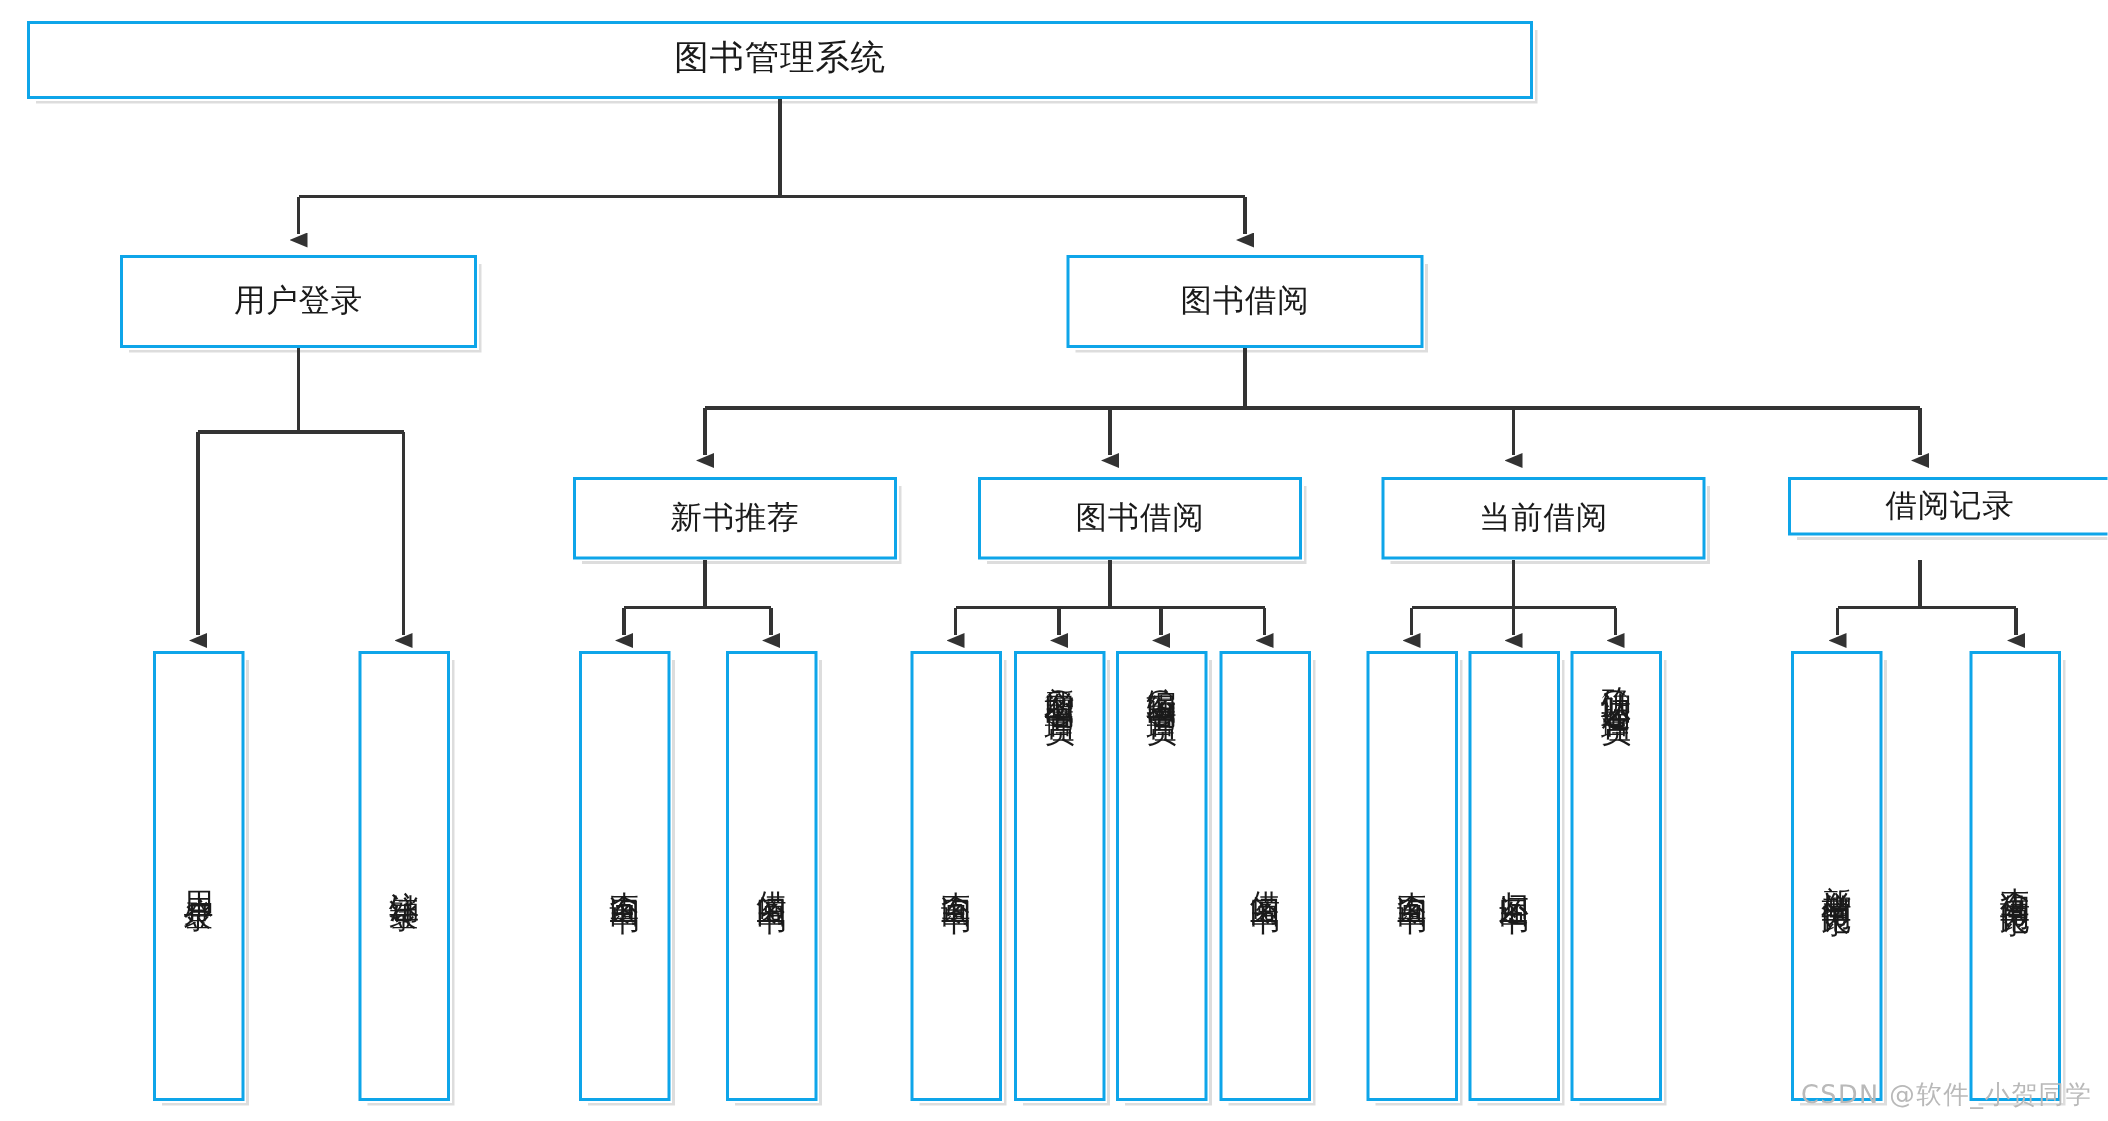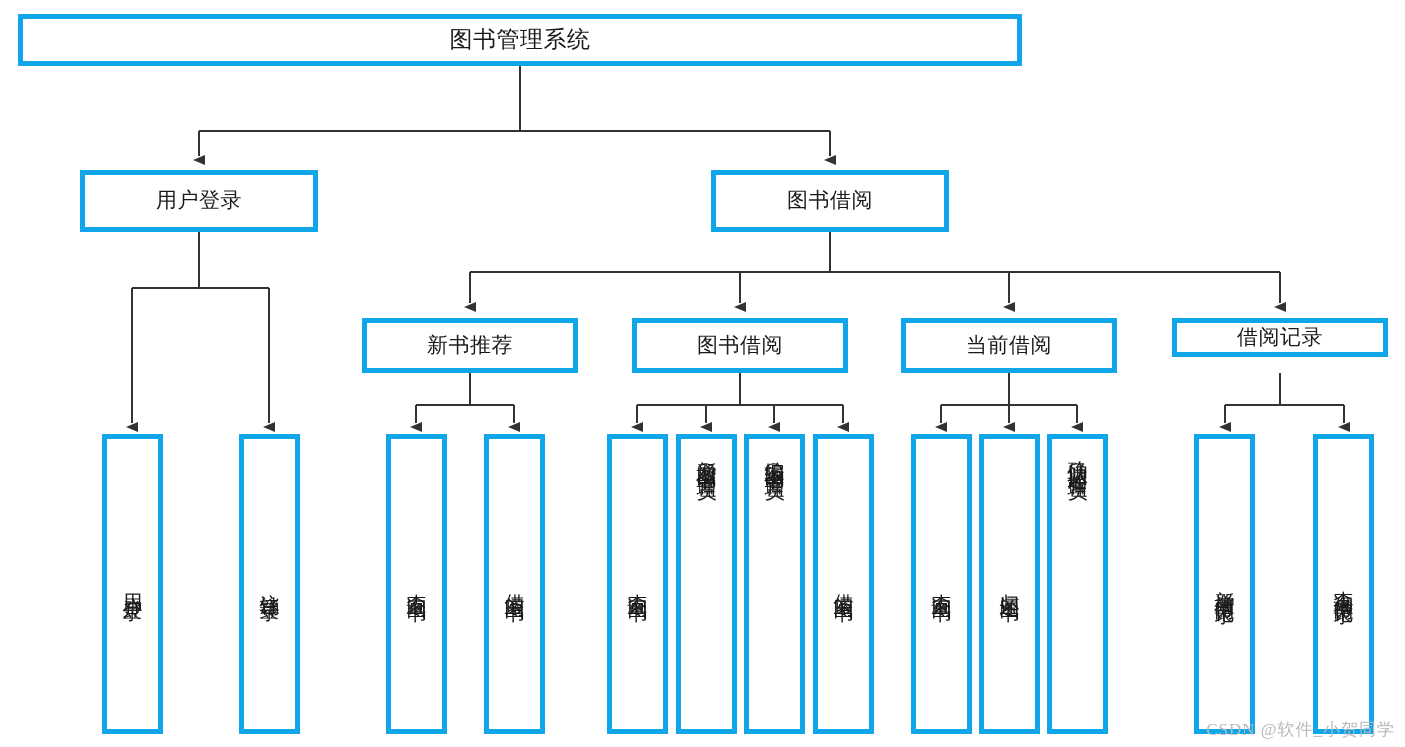--- a/index.html
+++ b/index.html
@@ -13,21 +13,21 @@
   #canvas{position:relative;width:1405px;height:747px;}
 
   
   #wires{position:absolute;left:0;top:0;width:1405px;height:747px;}
 
   
   .node{
     position:absolute;
     box-sizing:border-box;
     background:#ffffff;
-    border:5px solid #0ea5e9;
+    border:2px solid #0ea5e9;
     display:flex;
     align-items:center;
     justify-content:center;
     color:#1a1a1a;
     line-height:1.04;
     text-align:right;
     letter-spacing:0.5px;
   }
   
   .node::after{
@@ -35,21 +35,21 @@
     position:absolute;
     left:2px;top:2px;right:-3px;bottom:-3px;
     box-shadow:2px 2px 0 rgba(120,120,120,.25);
     pointer-events:none;
     z-index:-1;
   }
   .node .lbl{display:block;}
 
   .lvl0{font-size:23px;}
   .lvl1{font-size:21px;}
-  .lvl2{font-size:21px;}
+  .lvl2{font-size:21px;margin-left:20px;}
 
   
   .leaf{
     font-size:20px;
     align-items:center;
     justify-content:center;
     padding:6px 0;
   }
   .leaf .lbl{
     writing-mode:vertical-rl;
@@ -62,21 +62,20 @@
 
   
   #watermark{
     position:absolute;
     right:10px;bottom:6px;
     font-size:17px;
     color:#b9b9b9;
     letter-spacing:1px;
     white-space:nowrap;
     user-select:none;
-    font-family:Liberation Serif, serif;
   }
 </style>
 </head>
 <body>
 
 <div id="canvas">
 
   <svg id="wires" viewBox="0 0 1405 747" xmlns="http://www.w3.org/2000/svg">
     <defs>
       <marker id="arrow" markerWidth="10" markerHeight="12" refX="1" refY="6" orient="auto" markerUnits="userSpaceOnUse">

